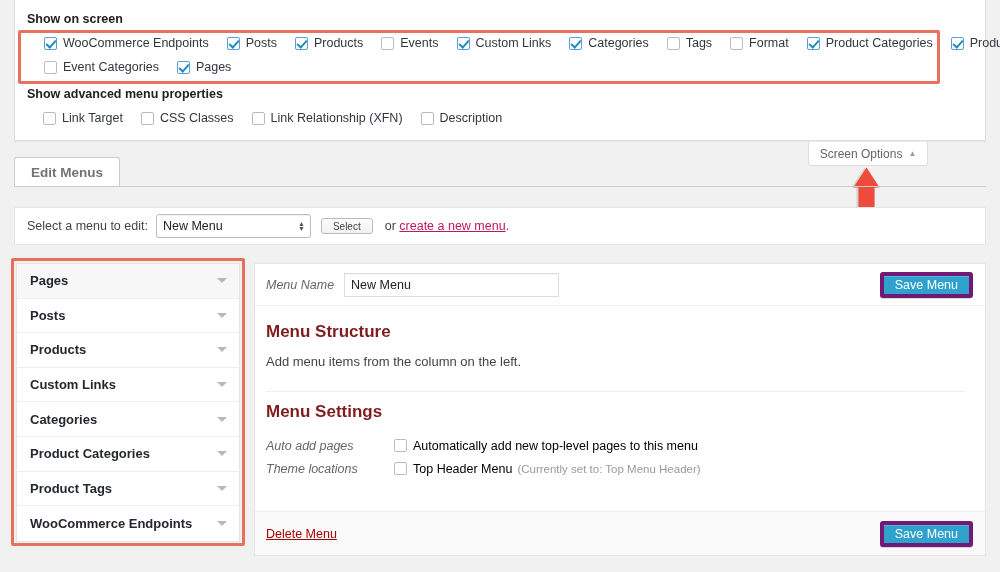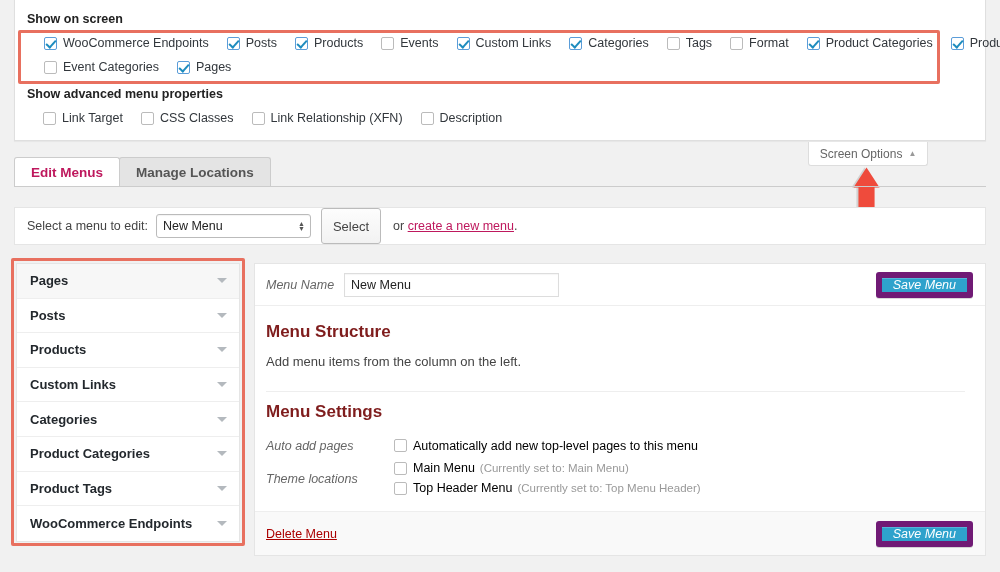--- a/index.html
+++ b/index.html
@@ -52,21 +52,21 @@
   .cblabel { font-size: 12.5px; color: #32373c; }
 
   
   .tabs { position: absolute; left: 14px; top: 157px; height: 30px; display: flex; }
   .tab {
     height: 30px; padding: 0 16px; display: flex; align-items: center;
     font-size: 13.5px; font-weight: bold; color: #555;
     border: 1px solid #ccc; border-bottom: none; background: #e4e4e4;
     border-radius: 3px 3px 0 0; margin-right: -1px;
   }
-  .tab.active { background: #fff; color: #be185d; }
+  .tab.active { background: #fff; color: #737373; }
 
   .tabline {
     position: absolute; left: 14px; top: 186px; width: 972px;
     border-top: 1px solid #ccc;
   }
 
   
   .so-btn {
     position: absolute; left: 808px; top: 142px; width: 120px; height: 24px;
     background: #fff; border: 1px solid #ddd; border-top: none;
@@ -92,24 +92,24 @@
     display: flex; align-items: center; padding: 0 6px;
     font-size: 12.5px; color: #222; position: relative;
     box-shadow: inset 0 1px 1px rgba(0,0,0,.05);
   }
   .pseudo-select .stepper {
     position: absolute; right: 5px; top: 50%; transform: translateY(-50%);
     display: flex; flex-direction: column; line-height: 5px;
     font-size: 7px; color: #555;
   }
   .btn-plain {
-    margin-left: 10px; height: 36px; padding: 0 11px;
+    margin-left: 10px; height: 16px; padding: 0 11px;
     background: linear-gradient(#fdfdfd,#f2f2f2);
     border: 1px solid #bbb; border-radius: 3px;
-    font-size: 13px; color: #444;
+    font-size: 10px; color: #444;
     display: flex; align-items: center;
   }
   .or-text { margin-left: 12px; font-size: 12.5px; color: #444; }
   .link-blue { color: #be185d; text-decoration: underline; }
 
   
   .accordion {
     position: absolute; left: 16px; top: 263px; width: 224px;
     background: #fff; border: 1px solid #e5e5e5;
   }
@@ -139,25 +139,24 @@
     font-style: italic; color: #666; font-size: 12.5px; margin-right: 10px;
   }
   .text-input {
     width: 215px; height: 24px; border: 1px solid #ddd; background: #fff;
     padding: 0 6px; font-size: 12.5px; color: #222;
     font-family: "Liberation Sans", sans-serif;
     box-shadow: inset 0 1px 1px rgba(0,0,0,.04);
   }
   .btn-blue {
     margin-left: auto; height: 26px; padding: 0 11px;
-    background: #2ea2cc; border: 6px solid #701a75; border-radius: 3px;
+    background: #2ea2cc; border: 4px solid #701a75; border-radius: 3px;
     color: #fff; font-size: 12.5px; font-weight: normal;
     display: flex; align-items: center;
     box-shadow: inset 0 1px 0 rgba(120,200,230,.5), 0 1px 0 rgba(0,0,0,.15);
-    font-style: italic;
   }
   .mp-body { padding: 16px 20px 0 11px; position: relative; height: 208px; }
   .h-title { font-size: 17px; font-weight: bold; color: #7f1d1d; margin: 0 0 12px 0; }
   .p-note { font-size: 13px; color: #444; margin: 0; }
   .divider { border-top: 1px solid #eee; margin: 22px 0 0 0; }
 
   .settings { margin-top: 16px; }
   .setrow { display: flex; align-items: center; margin-bottom: 8px; }
   .setlbl {
     width: 128px; flex: none; font-style: italic; color: #666; font-size: 12.5px;
@@ -269,21 +268,20 @@
 
   <svg class="arrow" viewBox="0 0 46 50">
     <g transform="translate(1.5,1.5)">
       <path d="M8 48 L8 20 L0 20 L21 0 L42 20 L34 20 L34 48 Z" transform="translate(-2,0) scale(0.62,1)" fill="#999" opacity="0.35"></path>
       <path d="M8 48 L8 20 L0 20 L21 0 L42 20 L34 20 L34 48 Z" transform="scale(0.62,1)" fill="#ef4b3c"></path>
     </g>
   </svg>
 
   <div class="tabs">
     <div class="tab active">Edit Menus</div>
-    <div class="tab">Manage Locations</div>
   </div>
   <div class="tabline"></div>
 
   <div class="selbar">
     <span class="lbl">Select a menu to edit:</span>
     <div class="pseudo-select">
       <span>New Menu</span>
       <span class="stepper">
         <span>▲</span>
           <span>▼</span>
@@ -358,25 +356,20 @@
               <span class="cblabel">Automatically add new top-level pages to this menu</span>
             </label>
           </div>
         </div>
 
         <div class="setrow">
           <span class="setlbl">Theme locations</span>
           <div class="setopts">
             <label class="setopt">
               <span class="cbox"></span>
-              <span class="cblabel">Main Menu</span>
-              <span class="muted">(Currently set to: Main Menu)</span>
-            </label>
-            <label class="setopt">
-              <span class="cbox"></span>
               <span class="cblabel">Top Header Menu</span>
               <span class="muted">(Currently set to: Top Menu Header)</span>
             </label>
           </div>
         </div>
       </div>
     </div>
 
     <div class="mp-foot">
       <a class="link-red" href="#">Delete Menu</a>

